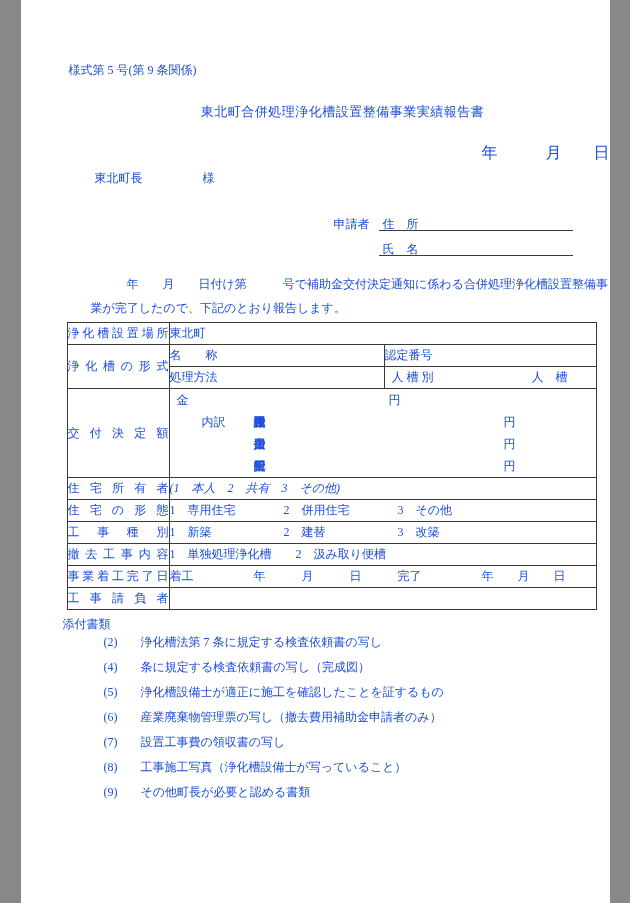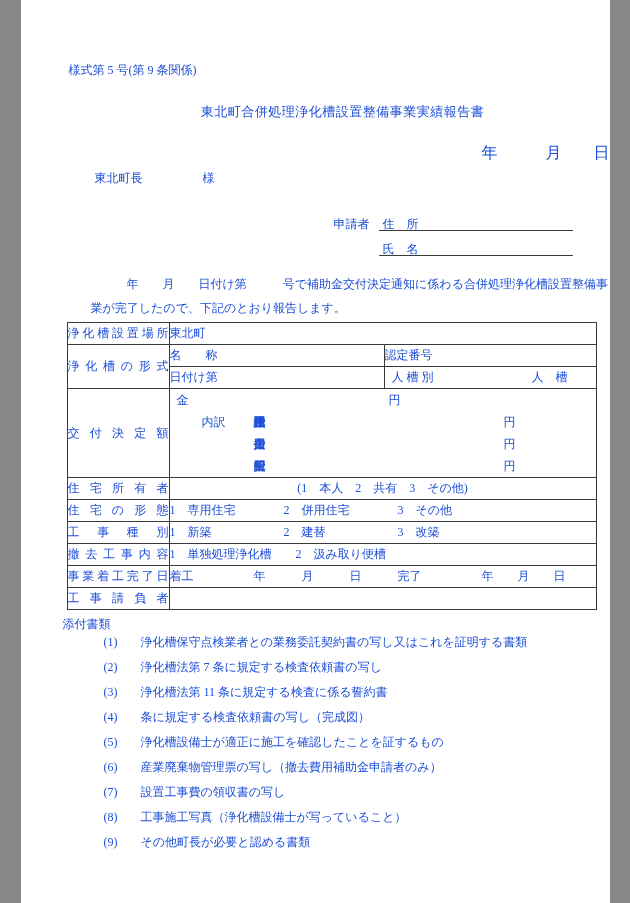--- a/index.html
+++ b/index.html
@@ -40,21 +40,21 @@
   td.lab .spread { width:100%; }
   .cell-split { display:flex; justify-content:space-between; padding:0 28px 0 7px; }
   .money { position:relative; width:100%; height:88px; }
   .money .ml { position:relative; height:22px; line-height:22px; }
   .money .ml span { position:absolute; top:0; }
   .m-kin  { left:7px; }
   .m-yen1 { left:219px; }
   .m-uchiwake { left:32px; }
   .m-item { left:84px; width:115px; }
   .m-yen  { left:334px; }
-  td.right-val { text-align:center; padding:0 5px 0 0; }
+  td.right-val { text-align:left; padding:0 5px 0 0;font-style:italic; }
 
   .attach-heading { left:42px; top:614px; font-size:12px; line-height:20px; }
   .attach-list { left:42px; top:630px; width:546px; font-size:12px; }
   .attach-list .item { height:25px; line-height:25px; }
   .attach-list .no { display:inline-block; margin-left:41px; width:37px; }
 </style>
 </head>
 <body>
 
 <div class="page">
@@ -105,21 +105,21 @@
               <span>槽</span>
               <span>の</span>
               <span>形</span>
               <span>式</span>
             </div>
           </td>
       <td class="val t">名　　称</td>
       <td class="val t">認定番号</td>
     </tr>
     <tr>
-      <td class="val t">日付け第</td>
+      <td class="val t">処理方法</td>
       <td>
         <div class="cell-split">
           <span class="t">人 槽 別</span>
           <span class="t">人　槽</span>
         </div>
       </td>
     </tr>
     <tr class="tall">
       <td class="lab">
             <div class="spread">
@@ -243,23 +243,21 @@
             </div>
           </td>
       <td class="val t" colspan="2"></td>
     </tr>
   </tbody>
     </table>
 
   <div class="abs attach-heading t">添付書類</div>
 
   <div class="abs attach-list">
-    <div class="item"><span class="no t">(1)</span><span class="t">浄化槽保守点検業者との業務委託契約書の写し又はこれを証明する書類</span></div>
     <div class="item"><span class="no t">(2)</span><span class="t">浄化槽法第 7 条に規定する検査依頼書の写し</span></div>
-    <div class="item"><span class="no t">(3)</span><span class="t">浄化槽法第 11 条に規定する検査に係る誓約書</span></div>
     <div class="item"><span class="no t">(4)</span><span class="t">条に規定する検査依頼書の写し（完成図）</span></div>
     <div class="item"><span class="no t">(5)</span><span class="t">浄化槽設備士が適正に施工を確認したことを証するもの</span></div>
     <div class="item"><span class="no t">(6)</span><span class="t">産業廃棄物管理票の写し（撤去費用補助金申請者のみ）</span></div>
     <div class="item"><span class="no t">(7)</span><span class="t">設置工事費の領収書の写し</span></div>
     <div class="item"><span class="no t">(8)</span><span class="t">工事施工写真（浄化槽設備士が写っていること）</span></div>
     <div class="item"><span class="no t">(9)</span><span class="t">その他町長が必要と認める書類</span></div>
   </div>
 
 </div>
 

